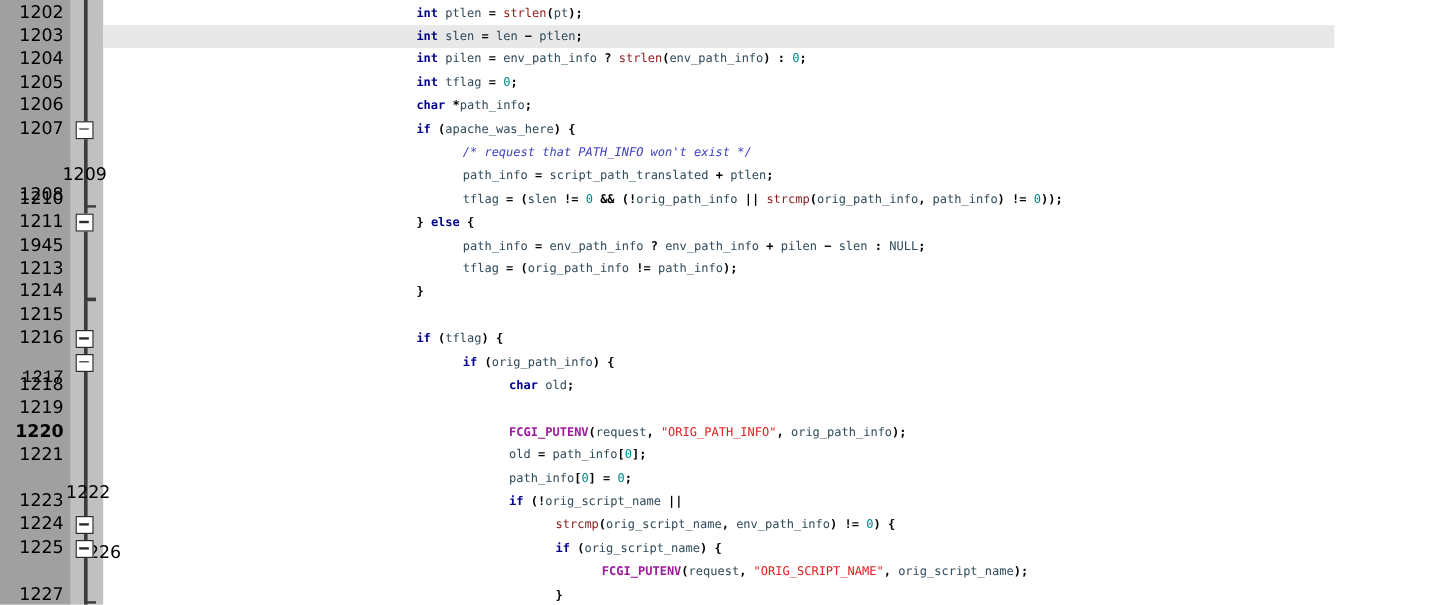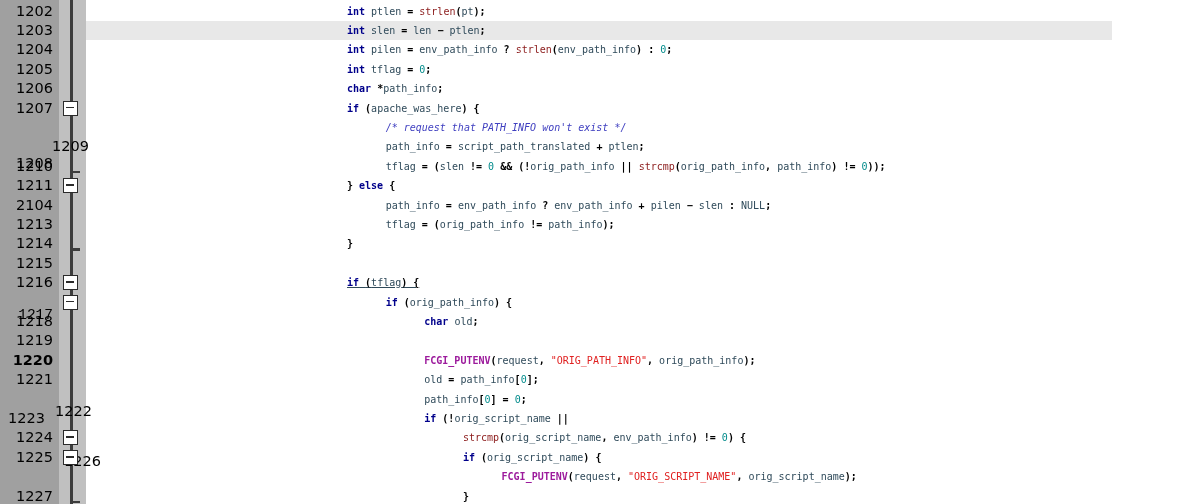--- a/index.html
+++ b/index.html
@@ -149,32 +149,32 @@
         <div class="lnum" style="top: 1.5px;">1202</div>
         <div class="lnum" style="top: 20.9px;">1203</div>
         <div class="lnum" style="top: 40.3px;">1204</div>
         <div class="lnum" style="top: 59.7px;">1205</div>
         <div class="lnum" style="top: 79.1px;">1206</div>
         <div class="lnum" style="top: 98.5px;">1207</div>
         <div class="lnum" style="top: 117.9px; margin-top: 36px;">1208</div>
         <div class="lnum" style="top: 137.3px; padding-left: 36px;">1209</div>
         <div class="lnum" style="top: 156.7px;">1210</div>
         <div class="lnum" style="top: 176.1px;">1211</div>
-        <div class="lnum" style="top: 195.5px;">2104</div>
+        <div class="lnum" style="top: 195.5px;">1945</div>
         <div class="lnum" style="top: 214.9px;">1213</div>
         <div class="lnum" style="top: 234.3px;">1214</div>
         <div class="lnum" style="top: 253.7px;">1215</div>
         <div class="lnum" style="top: 273.1px;">1216</div>
         <div class="lnum" style="top: 306px; font-family: Liberation Mono, monospace;">1217</div>
         <div class="lnum" style="top: 311.9px;">1218</div>
         <div class="lnum" style="top: 331.3px;">1219</div>
         <div class="lnum" style="top: 350.7px; font-weight: bold;">1220</div>
         <div class="lnum" style="top: 370.1px;">1221</div>
         <div class="lnum" style="top: 402px; padding-left: 39px;">1222</div>
-        <div class="lnum" style="top: 408.9px; text-align: center;">1223</div>
+        <div class="lnum" style="top: 408.9px;">1223</div>
         <div class="lnum" style="top: 428.3px;">1224</div>
         <div class="lnum" style="top: 447.7px;">1225</div>
         <div class="lnum" style="top: 452px; padding-left: 48px;">1226</div>
         <div class="lnum" style="top: 486.5px;">1227</div>
       </div>
     <div id="fold-host">
         <div class="foldbox" style="top: 100.5px;"></div>
         <div class="foldbox" style="top: 178.1px;"></div>
         <div class="foldbox" style="top: 275.1px;"></div>
         <div class="foldbox" style="top: 294.5px;"></div>
@@ -198,21 +198,21 @@
         <div class="code-line" style="top: 79.1px; left: 261px;"><span class="t-kw">char</span><span class="t-id"> </span><span class="t-op">*</span><span class="t-id">path_info</span><span class="t-op">;</span></div>
         <div class="code-line" style="top: 98.5px; left: 261px;"><span class="t-kw">if</span><span class="t-id"> </span><span class="t-op">(</span><span class="t-id">apache_was_here</span><span class="t-op">) {</span></div>
         <div class="code-line" style="top: 117.9px; left: 299.64px;"><span class="t-cmt">/* request that PATH_INFO won't exist */</span></div>
         <div class="code-line" style="top: 137.3px; left: 299.64px;"><span class="t-id">path_info</span><span class="t-id"> </span><span class="t-op">=</span><span class="t-id"> </span><span class="t-id">script_path_translated</span><span class="t-id"> </span><span class="t-op">+</span><span class="t-id"> </span><span class="t-id">ptlen</span><span class="t-op">;</span></div>
         <div class="code-line" style="top: 156.7px; left: 299.64px;"><span class="t-id">tflag</span><span class="t-id"> </span><span class="t-op">=</span><span class="t-id"> </span><span class="t-op">(</span><span class="t-id">slen</span><span class="t-id"> </span><span class="t-op">!=</span><span class="t-id"> </span><span class="t-num">0</span><span class="t-id"> </span><span class="t-op">&amp;&amp;</span><span class="t-id"> </span><span class="t-op">(!</span><span class="t-id">orig_path_info</span><span class="t-id"> </span><span class="t-op">||</span><span class="t-id"> </span><span class="t-fn">strcmp</span><span class="t-op">(</span><span class="t-id">orig_path_info</span><span class="t-op">, </span><span class="t-id">path_info</span><span class="t-op">)</span><span class="t-id"> </span><span class="t-op">!=</span><span class="t-id"> </span><span class="t-num">0</span><span class="t-op">));</span></div>
         <div class="code-line" style="top: 176.1px; left: 261px;"><span class="t-op">}</span><span class="t-id"> </span><span class="t-kw">else</span><span class="t-id"> </span><span class="t-op">{</span></div>
         <div class="code-line" style="top: 195.5px; left: 299.64px;"><span class="t-id">path_info</span><span class="t-id"> </span><span class="t-op">=</span><span class="t-id"> </span><span class="t-id">env_path_info</span><span class="t-id"> </span><span class="t-op">?</span><span class="t-id"> </span><span class="t-id">env_path_info</span><span class="t-id"> </span><span class="t-op">+</span><span class="t-id"> </span><span class="t-id">pilen</span><span class="t-id"> </span><span class="t-op">−</span><span class="t-id"> </span><span class="t-id">slen</span><span class="t-id"> </span><span class="t-op">:</span><span class="t-id"> </span><span class="t-pln">NULL</span><span class="t-op">;</span></div>
         <div class="code-line" style="top: 214.9px; left: 299.64px;"><span class="t-id">tflag</span><span class="t-id"> </span><span class="t-op">=</span><span class="t-id"> </span><span class="t-op">(</span><span class="t-id">orig_path_info</span><span class="t-id"> </span><span class="t-op">!=</span><span class="t-id"> </span><span class="t-id">path_info</span><span class="t-op">);</span></div>
         <div class="code-line" style="top: 234.3px; left: 261px;"><span class="t-op">}</span></div>
         <div class="code-line" style="top: 253.7px; left: 0.18px;"></div>
-        <div class="code-line" style="top: 273.1px; left: 261px; text-decoration: underline;"><span class="t-kw">if</span><span class="t-id"> </span><span class="t-op">(</span><span class="t-id">tflag</span><span class="t-op">) {</span></div>
+        <div class="code-line" style="top: 273.1px; left: 261px;"><span class="t-kw">if</span><span class="t-id"> </span><span class="t-op">(</span><span class="t-id">tflag</span><span class="t-op">) {</span></div>
         <div class="code-line" style="top: 292.5px; left: 299.64px;"><span class="t-kw">if</span><span class="t-id"> </span><span class="t-op">(</span><span class="t-id">orig_path_info</span><span class="t-op">) {</span></div>
         <div class="code-line" style="top: 311.9px; left: 338.28px;"><span class="t-kw">char</span><span class="t-id"> </span><span class="t-id">old</span><span class="t-op">;</span></div>
         <div class="code-line" style="top: 331.3px; left: 0.18px;"></div>
         <div class="code-line" style="top: 350.7px; left: 338.28px;"><span class="t-mac">FCGI_PUTENV</span><span class="t-op">(</span><span class="t-id">request</span><span class="t-op">, </span><span class="t-str">"ORIG_PATH_INFO"</span><span class="t-op">, </span><span class="t-id">orig_path_info</span><span class="t-op">);</span></div>
         <div class="code-line" style="top: 370.1px; left: 338.28px;"><span class="t-id">old</span><span class="t-id"> </span><span class="t-op">=</span><span class="t-id"> </span><span class="t-id">path_info</span><span class="t-op">[</span><span class="t-num">0</span><span class="t-op">];</span></div>
         <div class="code-line" style="top: 389.5px; left: 338.28px;"><span class="t-id">path_info</span><span class="t-op">[</span><span class="t-num">0</span><span class="t-op">]</span><span class="t-id"> </span><span class="t-op">=</span><span class="t-id"> </span><span class="t-num">0</span><span class="t-op">;</span></div>
         <div class="code-line" style="top: 408.9px; left: 338.28px; text-align: right;"><span class="t-kw">if</span><span class="t-id"> </span><span class="t-op">(!</span><span class="t-id">orig_script_name</span><span class="t-id"> </span><span class="t-op">||</span></div>
         <div class="code-line" style="top: 428.3px; left: 376.92px;"><span class="t-fn">strcmp</span><span class="t-op">(</span><span class="t-id">orig_script_name</span><span class="t-op">, </span><span class="t-id">env_path_info</span><span class="t-op">)</span><span class="t-id"> </span><span class="t-op">!=</span><span class="t-id"> </span><span class="t-num">0</span><span class="t-op">) {</span></div>
         <div class="code-line" style="top: 447.7px; left: 376.92px;"><span class="t-kw">if</span><span class="t-id"> </span><span class="t-op">(</span><span class="t-id">orig_script_name</span><span class="t-op">) {</span></div>
         <div class="code-line" style="top: 467.1px; left: 415.56px;"><span class="t-mac">FCGI_PUTENV</span><span class="t-op">(</span><span class="t-id">request</span><span class="t-op">, </span><span class="t-str">"ORIG_SCRIPT_NAME"</span><span class="t-op">, </span><span class="t-id">orig_script_name</span><span class="t-op">);</span></div>

